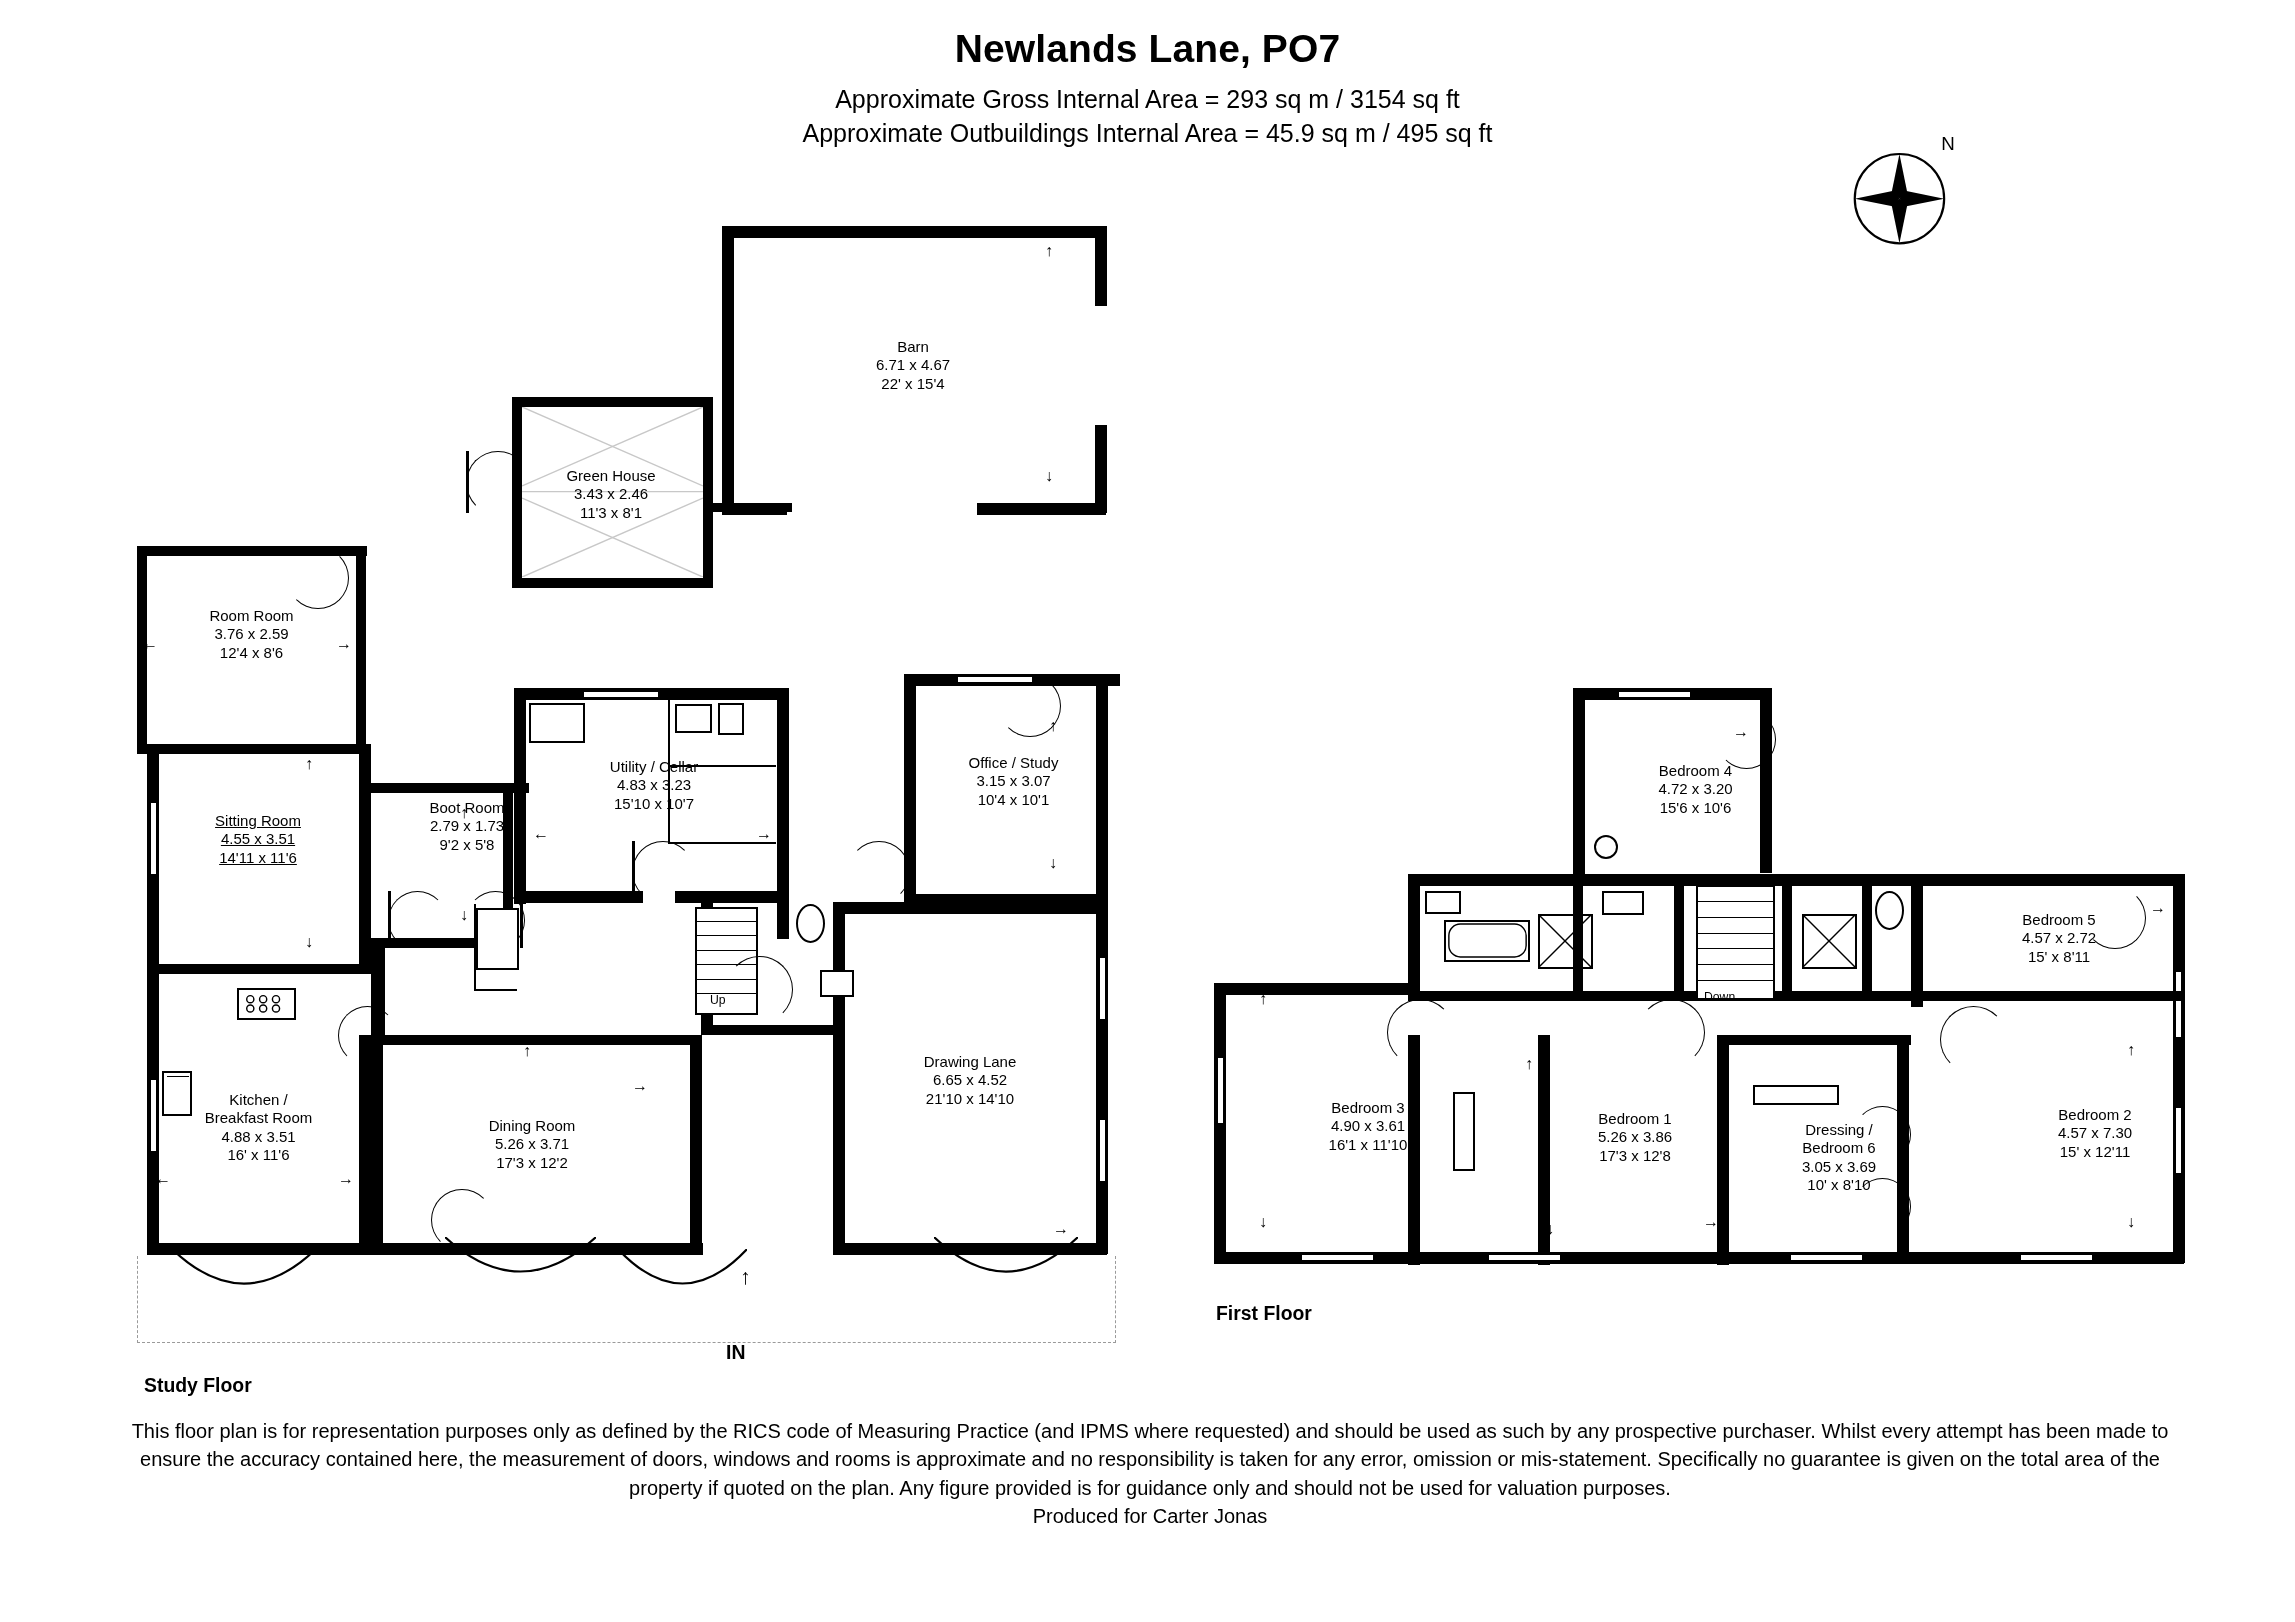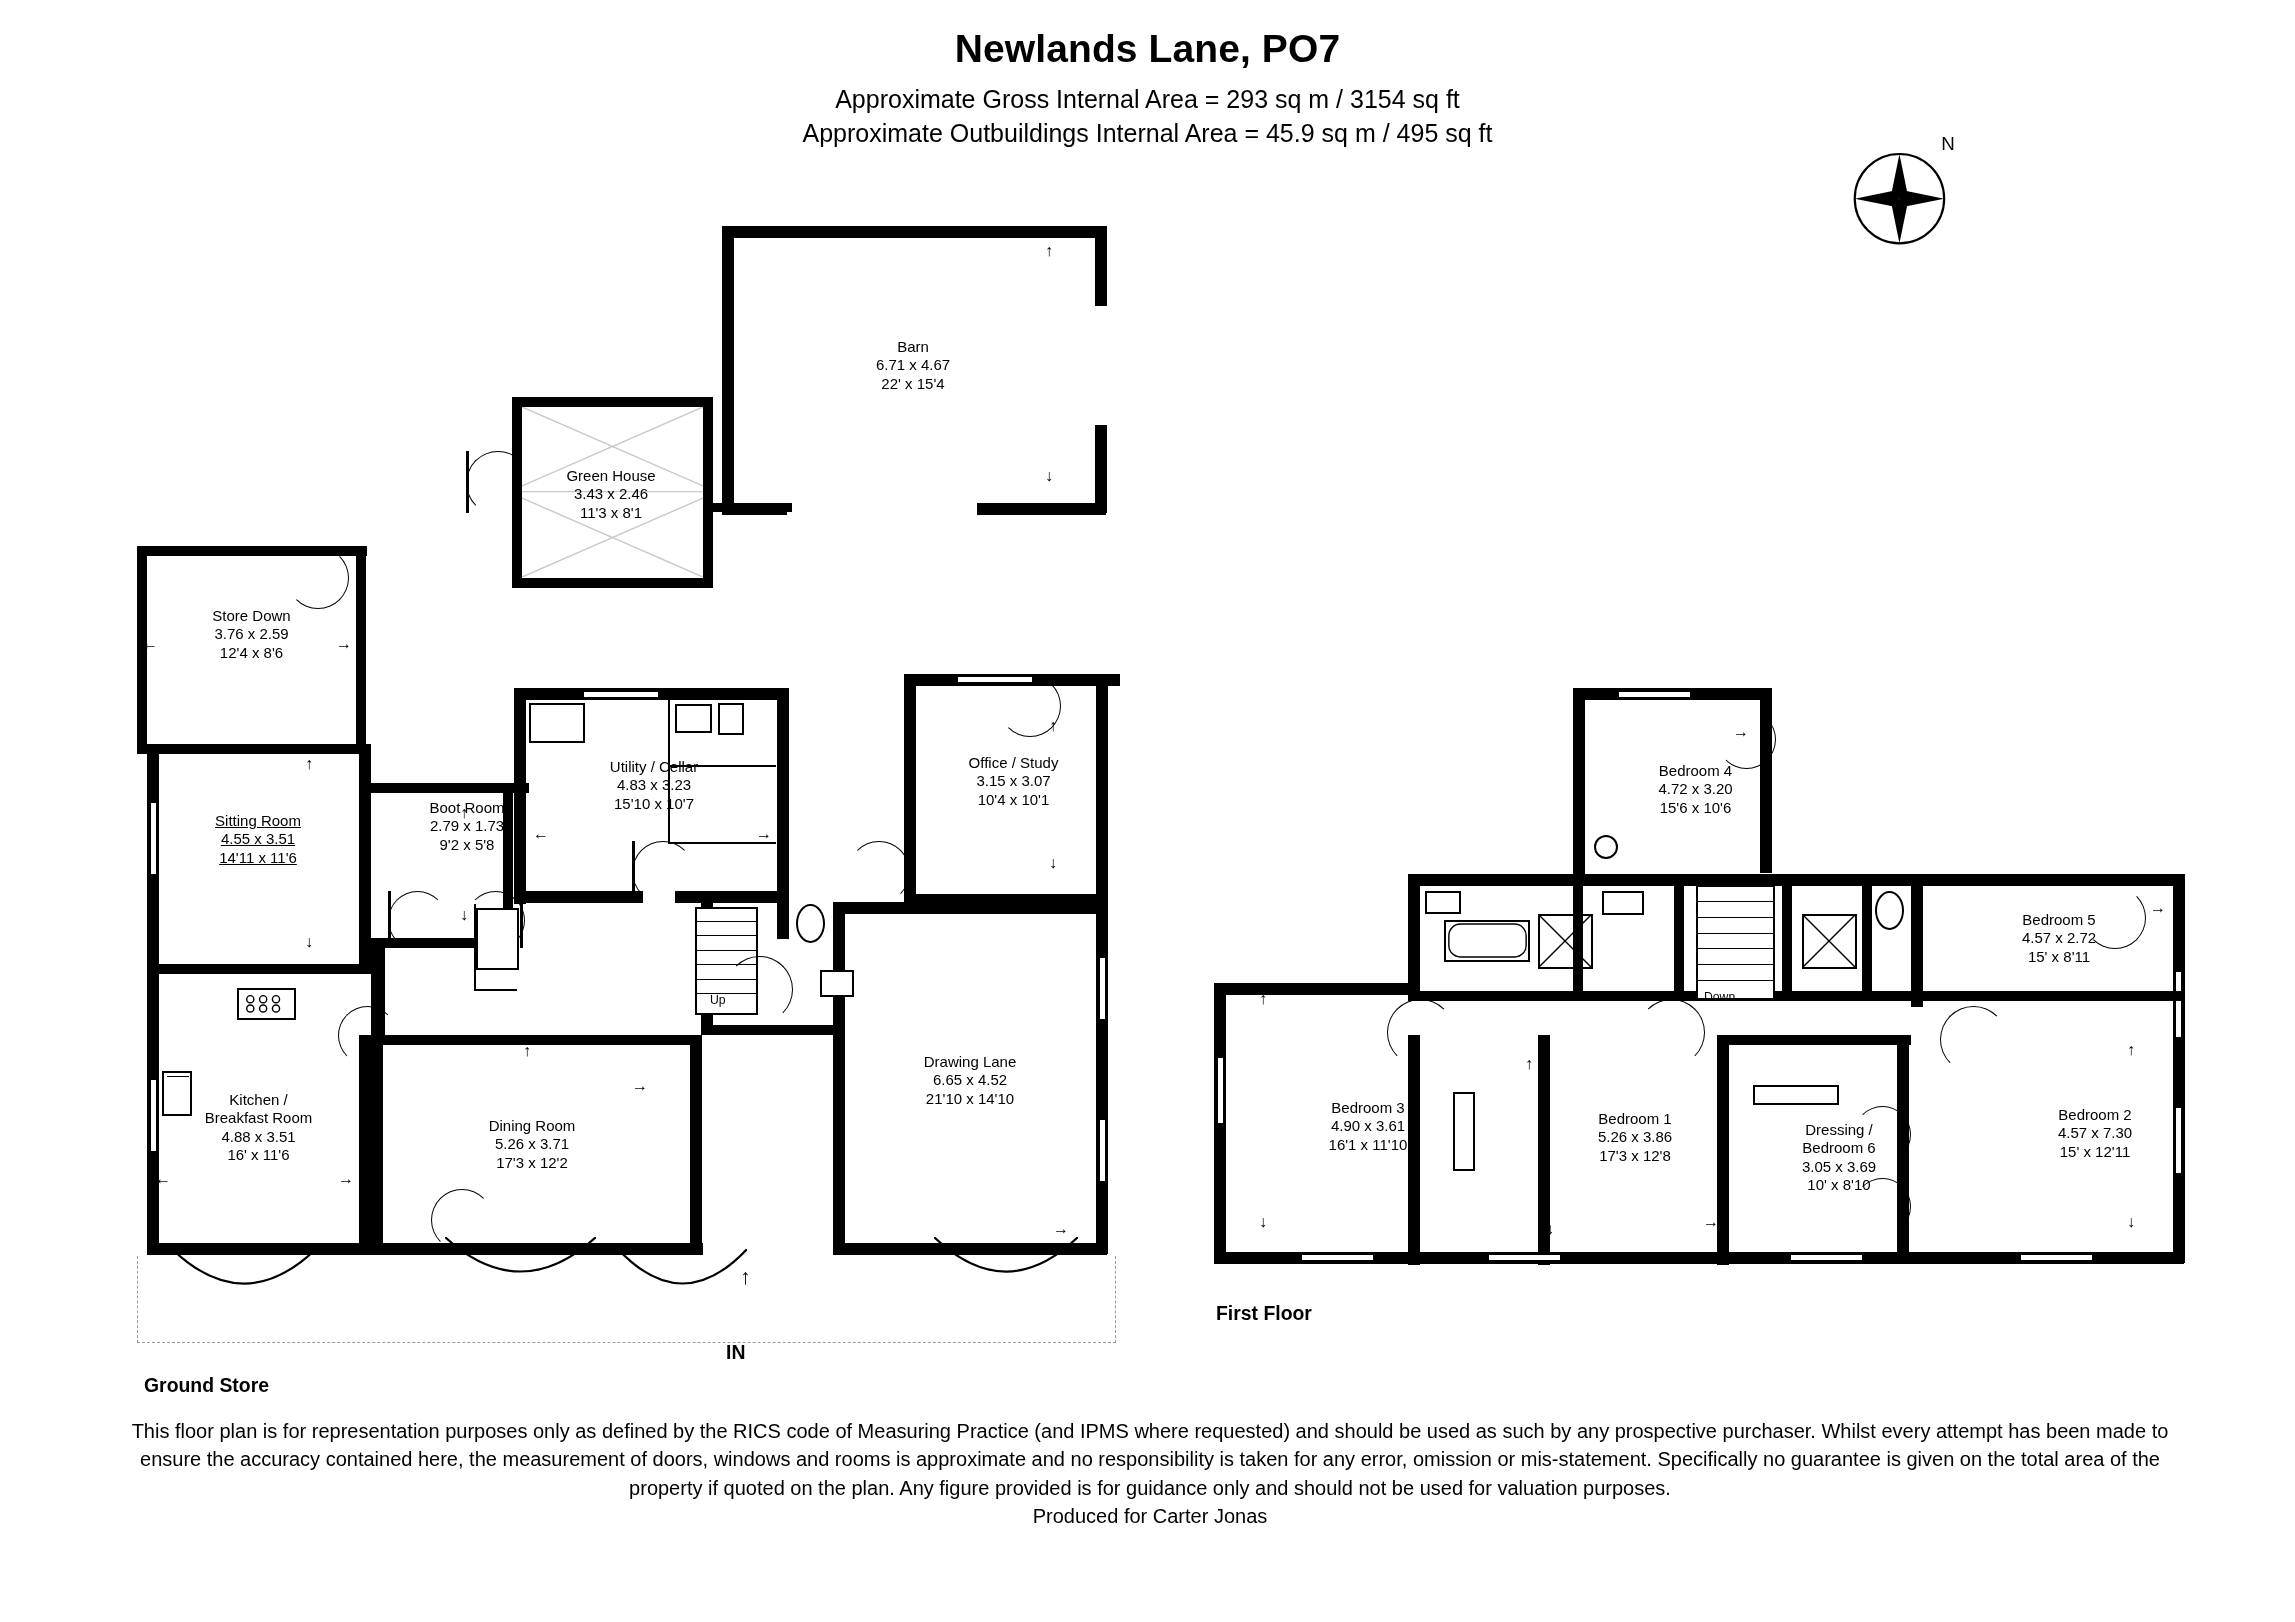--- a/index.html
+++ b/index.html
@@ -230,21 +230,21 @@
   </div>
 
   <div>
     <div class="wall" style="left:137px; top:546px; width:230px; height:10px;"></div>
     <div class="wall" style="left:137px; top:546px; width:10px; height:208px;"></div>
     <div class="wall" style="left:356px; top:546px; width:10px; height:208px;"></div>
     <div class="wall" style="left:137px; top:744px; width:230px; height:10px;"></div>
     <div class="arc arc-bl" style="left:287px; top:547px; width:60px; height:60px;"></div>
     <div class="leaf" style="left:287px; top:547px; width:60px; height:2.9px;"></div>
     <div class="room-label" style="left:151px; top:607px; width:201px;">
-      <span class="nm">Store Down</span>
+      <span class="nm">Room Room</span>
       <span class="m">3.76 x 2.59</span>
       <span class="f">12'4 x 8'6</span>
     </div>
     <div class="arrow" style="left:142px; top:636px;">←</div>
     <div class="arrow" style="left:336px; top:636px;">→</div>
   </div>
 
   <div>
     <div class="wall" style="left:147px; top:744px; width:223px; height:10px;"></div>
     <div class="wall" style="left:147px; top:744px; width:11.5px; height:230px;"></div>
@@ -418,21 +418,21 @@
   <div class="in-label" style="left:726px; top:1293px;margin-top:48px;">IN</div>
   <div class="arrow" style="left:740px; top:1266px; font-size:21.6px;">↑</div>
 
   <svg style="position:absolute; left:172px; top:1249px;" width="144" height="36" viewBox="0 0 200 50">
     <path d="M0,0 Q50,48 100,48 Q150,48 200,0" fill="none" stroke="#000" stroke-width="3"></path>
   </svg>
   <svg style="position:absolute; left:618px; top:1249px;" width="129" height="36" viewBox="0 0 180 50">
     <path d="M0,0 Q45,48 90,48 Q135,48 180,0" fill="none" stroke="#000" stroke-width="3"></path>
   </svg>
 
-  <div class="floor-label" style="left:144px; top:1374px;">Ground Store</div>
+  <div class="floor-label" style="left:144px; top:1374px;">Study Floor</div>
 
   <div>
     <div class="wall" style="left:1214px; top:983px; width:11.5px; height:280px;"></div>
     <div class="wall" style="left:1214px; top:983px; width:201px; height:11.5px;"></div>
     <div class="wall" style="left:1214px; top:1252px; width:970px; height:11.5px;"></div>
     <div class="wall" style="left:2173px; top:874px; width:11.5px; height:389px;"></div>
     <div class="wall" style="left:1921px; top:874px; width:263px; height:11.5px;"></div>
     <div class="wall" style="left:1573px; top:688px; width:11.5px; height:188px;"></div>
     <div class="wall" style="left:1573px; top:688px; width:198px; height:11.5px;"></div>
     <div class="wall" style="left:1760px; top:688px; width:11.5px; height:185px;"></div>

